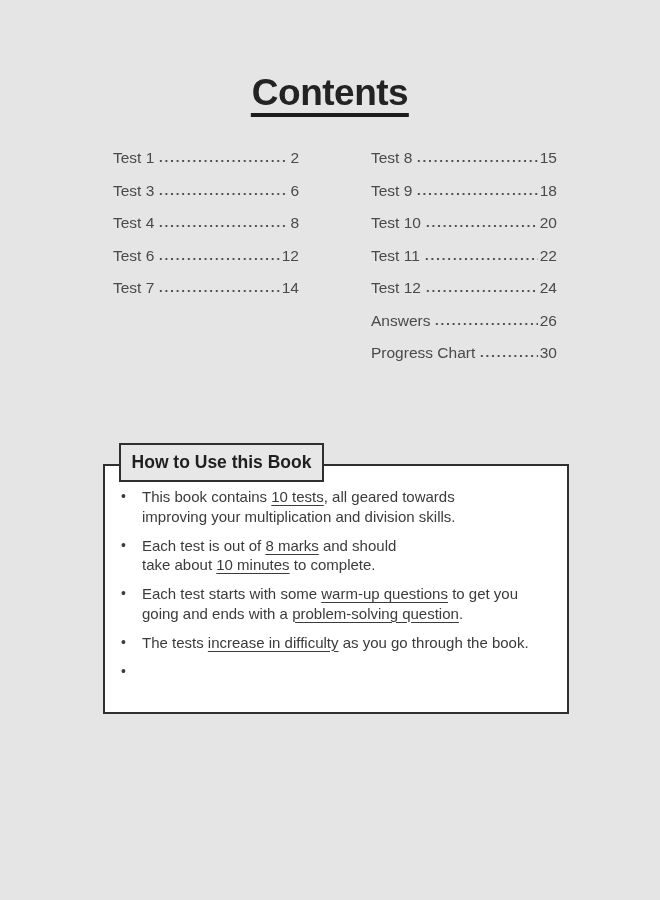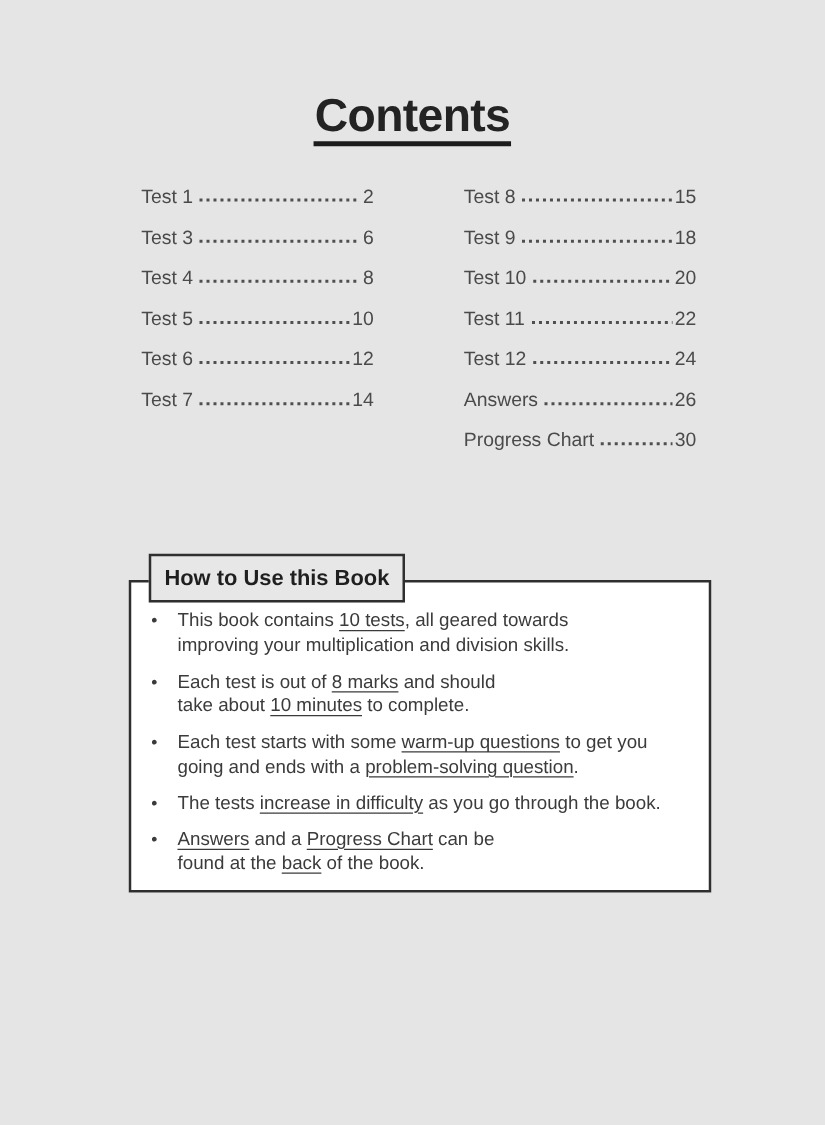--- a/index.html
+++ b/index.html
@@ -130,25 +130,20 @@
     <span class="toc-dots"></span>
     <span class="toc-page">6</span>
   </div>
 
   <div class="toc-row">
     <span class="toc-label">Test 4</span>
     <span class="toc-dots"></span>
     <span class="toc-page">8</span>
   </div>
 
-  <div class="toc-row">
-    <span class="toc-label">Test 5</span>
-    <span class="toc-dots"></span>
-    <span class="toc-page">10</span>
-  </div>
 
   <div class="toc-row">
     <span class="toc-label">Test 6</span>
     <span class="toc-dots"></span>
     <span class="toc-page">12</span>
   </div>
 
   <div class="toc-row">
     <span class="toc-label">Test 7</span>
     <span class="toc-dots"></span>
@@ -218,17 +213,16 @@
       <div class="bullet-item">
         <span class="bullet-marker">•</span>
         <div class="bullet-text"><span>Each test starts with some </span><span class="u">warm-up questions</span><span> to get you</span><br><span>going and ends with a </span><span class="u">problem-solving question</span><span>.</span></div>
       </div>
       <div class="bullet-item">
         <span class="bullet-marker">•</span>
         <div class="bullet-text"><span>The tests </span><span class="u">increase in difficulty</span><span> as you go through the book.</span></div>
       </div>
       <div class="bullet-item">
         <span class="bullet-marker">•</span>
-        <div class="bullet-text"><span class="u">Answers</span><span> and a </span><span class="u">Progress Chart</span><span> can be</span><br><span>found at the </span><span class="u">back</span><span> of the book.</span></div>
       </div>
     </div>
 
 </div>
 
 </body></html>

